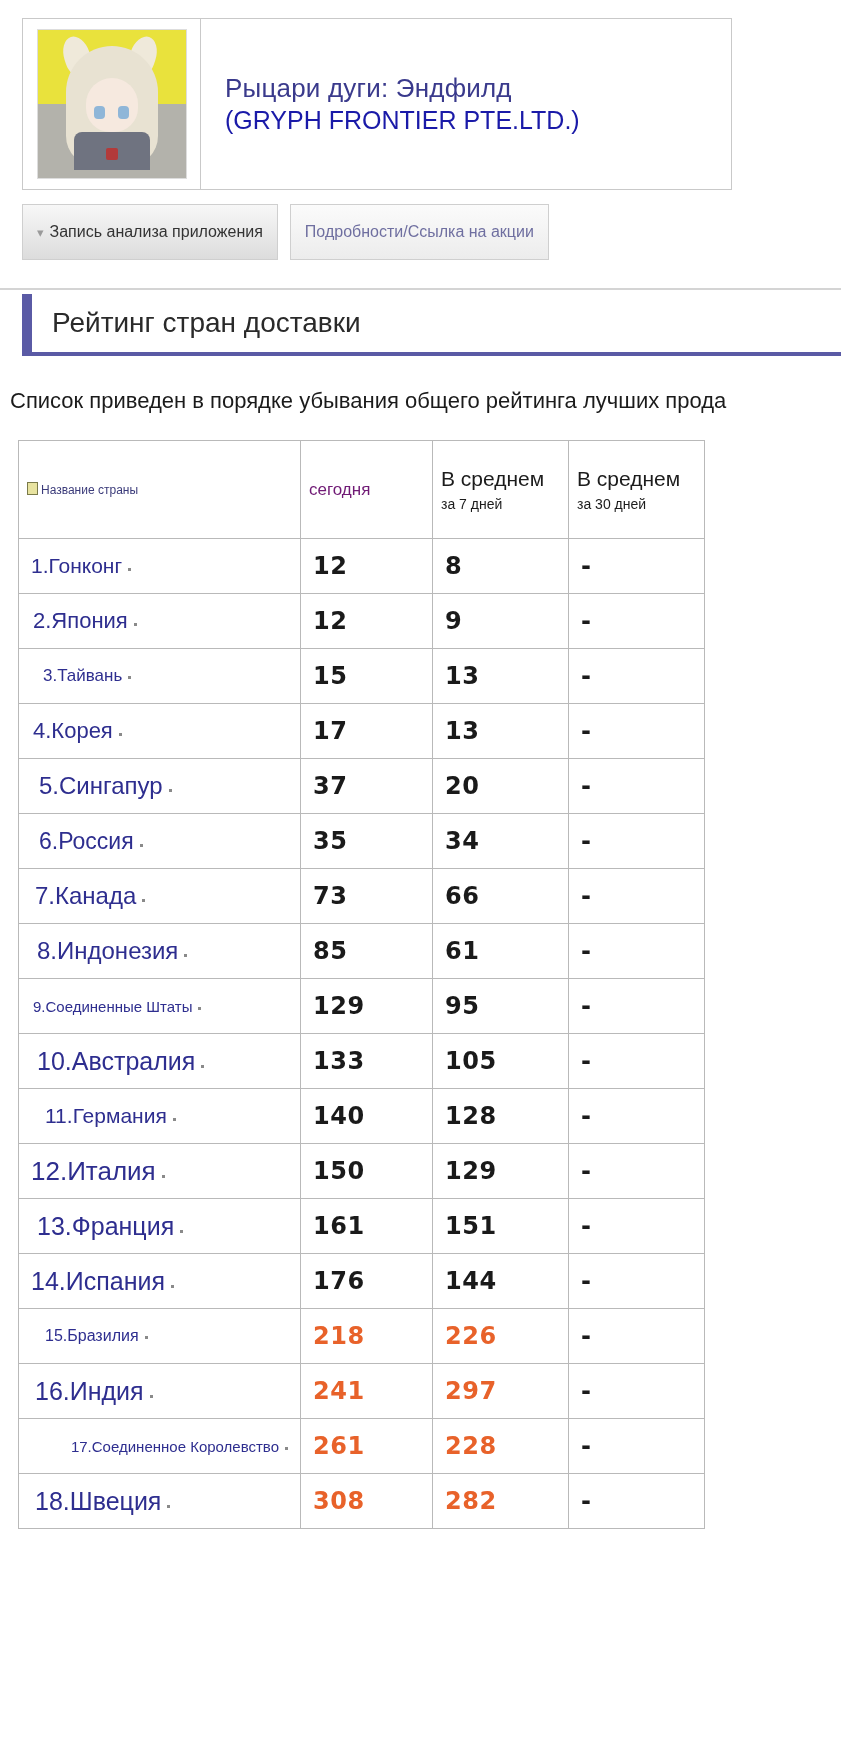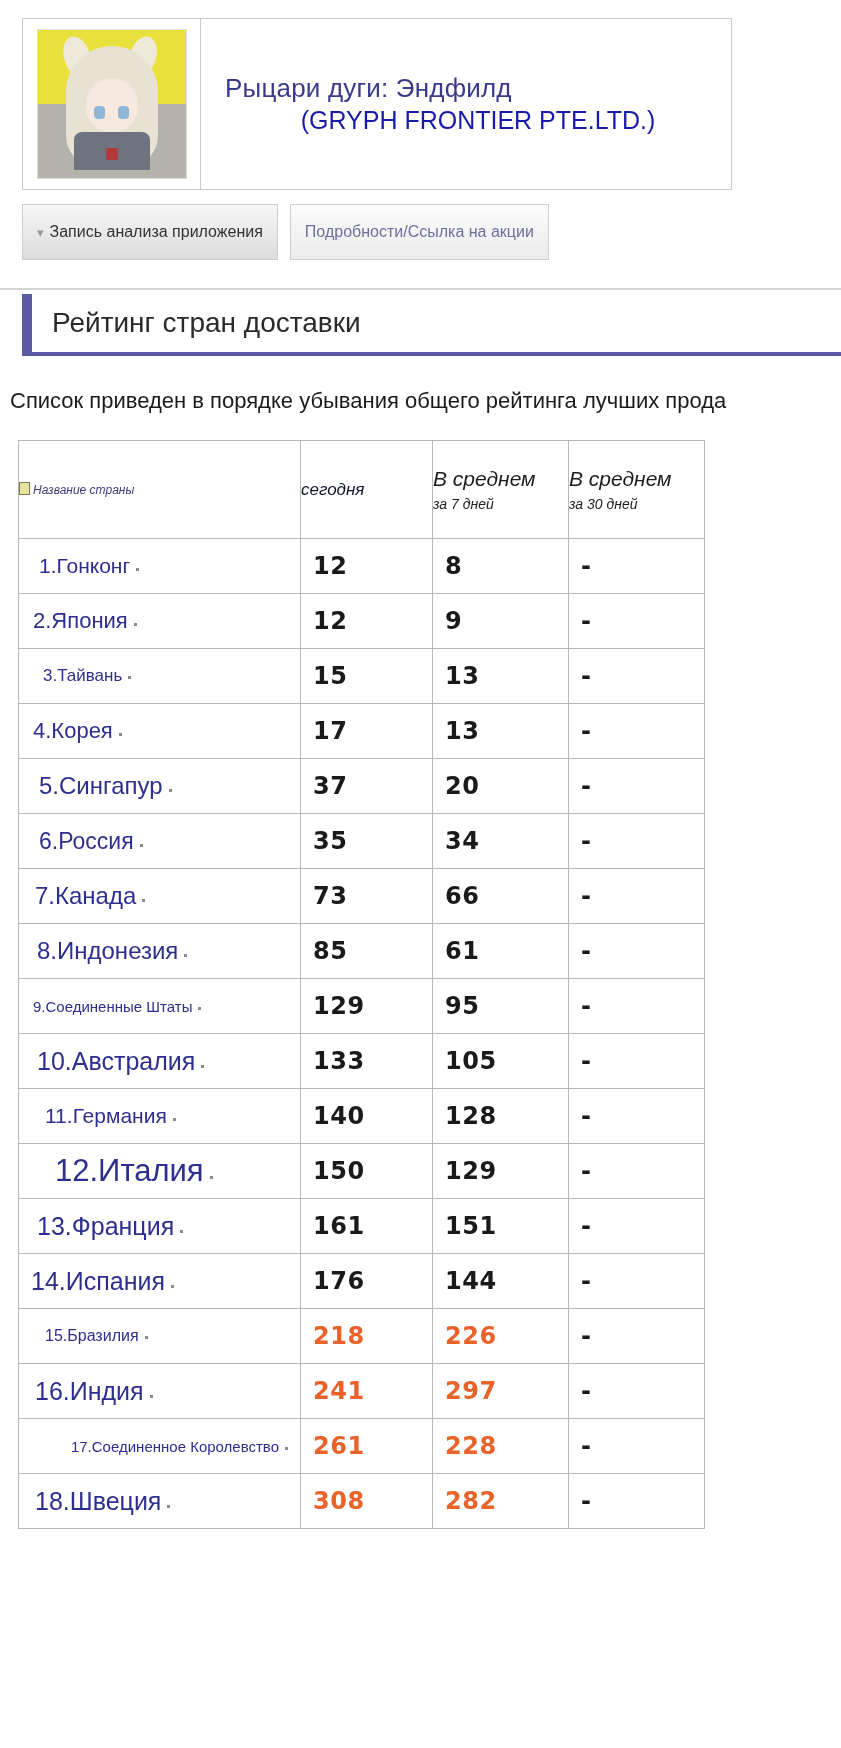--- a/index.html
+++ b/index.html
@@ -122,21 +122,20 @@
   .app-title {
     font-size: 26px;
     color: #3a3a8c;
     line-height: 1.25;
     letter-spacing: 0.2px;
   }
   .app-publisher {
     font-size: 25px;
     color: #1a1aa8;
     line-height: 1.25;
-    text-align: center;
   }
 
   
   .tabs {
     margin-left: 22px;
     margin-top: 12px;
     display: flex;
     align-items: flex-end;
     height: 58px;
   }
@@ -213,41 +212,40 @@
   }
   .rank-table col.c-country { width: 282px; }
   .rank-table col.c-today   { width: 132px; }
   .rank-table col.c-avg7    { width: 136px; }
   .rank-table col.c-avg30   { width: 136px; }
 
   .rank-table thead th {
     height: 98px;
     vertical-align: middle;
     text-align: left;
-    padding: 6px 0;
+    padding: 6px 8px;
     font-weight: normal;
     background: #fff;
-    font-style: italic;
   }
   .th-country {
     font-size: 12px;
     color: #3b3b7a;
     position: relative;
   }
   .th-country .flagbox {
     display: inline-block;
     width: 9px; height: 11px;
     border: 1px solid #7a7a4a;
     background: #e8e3a0;
     margin-right: 3px;
     vertical-align: -1px;
   }
   .th-today {
     font-size: 17px;
-    color: #0f172a;
+    color: #701a75;
   }
   .th-avg {
     font-size: 21px;
     color: #1c1c1c;
     line-height: 1.15;
   }
   .th-avg .sub {
     display: block;
     font-size: 14px;
     color: #1c1c1c;
@@ -345,21 +343,21 @@
           <span class="sub">за 7 дней</span>
         </th>
         <th class="th-avg">
           <span>В среднем</span>
           <span class="sub">за 30 дней</span>
         </th>
       </tr>
     </thead>
     <tbody id="rank-body">
         <tr>
-          <td class="cell-country" style="font-size: 21px; padding-left: 20px;"><span>1.Гонконг</span><span class="dot"></span></td>
+          <td class="cell-country" style="font-size: 21px; padding-left: 12px;"><span>1.Гонконг</span><span class="dot"></span></td>
           <td class="cell-num">12</td>
           <td class="cell-num">8</td>
           <td class="cell-dash">-</td>
         </tr>
         <tr>
           <td class="cell-country" style="font-size: 22px; padding-left: 14px;"><span>2.Япония</span><span class="dot"></span></td>
           <td class="cell-num">12</td>
           <td class="cell-num">9</td>
           <td class="cell-dash">-</td>
         </tr>
@@ -411,21 +409,21 @@
           <td class="cell-num">105</td>
           <td class="cell-dash">-</td>
         </tr>
         <tr>
           <td class="cell-country" style="font-size: 21px; padding-left: 26px;"><span>11.Германия</span><span class="dot"></span></td>
           <td class="cell-num">140</td>
           <td class="cell-num">128</td>
           <td class="cell-dash">-</td>
         </tr>
         <tr>
-          <td class="cell-country" style="font-size: 31px; padding-left: 36px;"><span>12.Италия</span><span class="dot"></span></td>
+          <td class="cell-country" style="font-size: 26px; padding-left: 12px;"><span>12.Италия</span><span class="dot"></span></td>
           <td class="cell-num">150</td>
           <td class="cell-num">129</td>
           <td class="cell-dash">-</td>
         </tr>
         <tr>
           <td class="cell-country" style="font-size: 25px; padding-left: 18px;"><span>13.Франция</span><span class="dot"></span></td>
           <td class="cell-num">161</td>
           <td class="cell-num">151</td>
           <td class="cell-dash">-</td>
         </tr>

